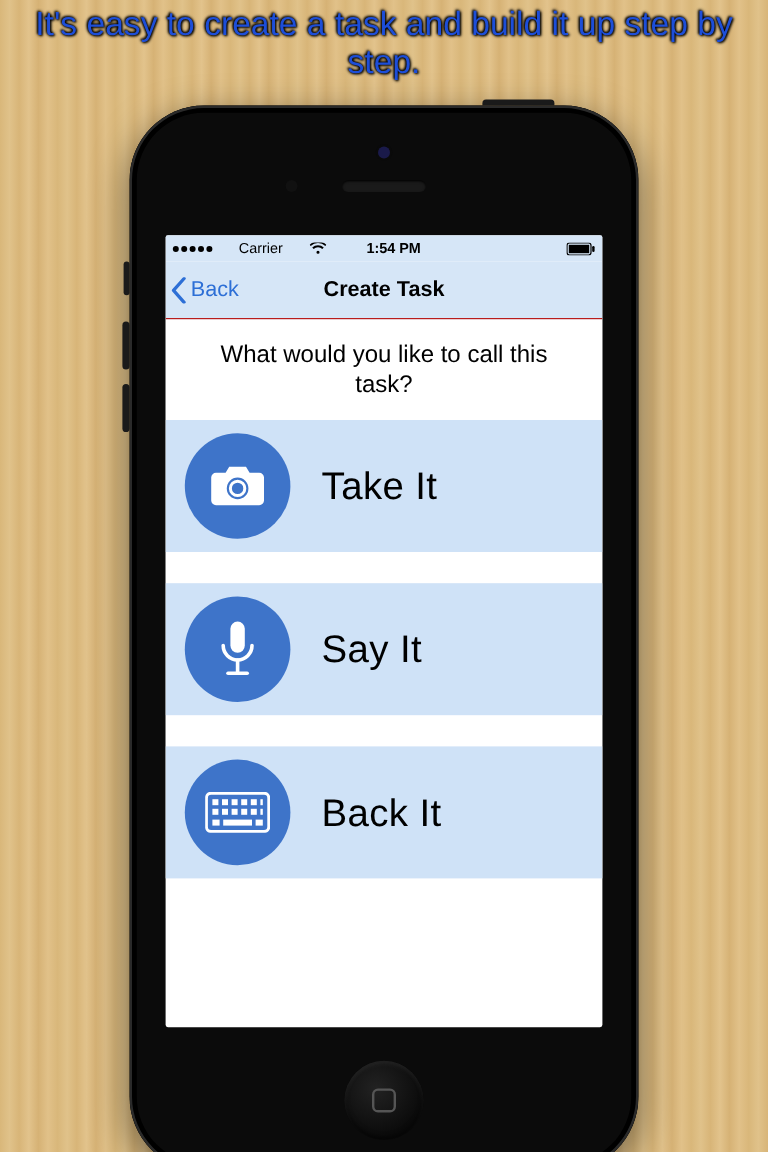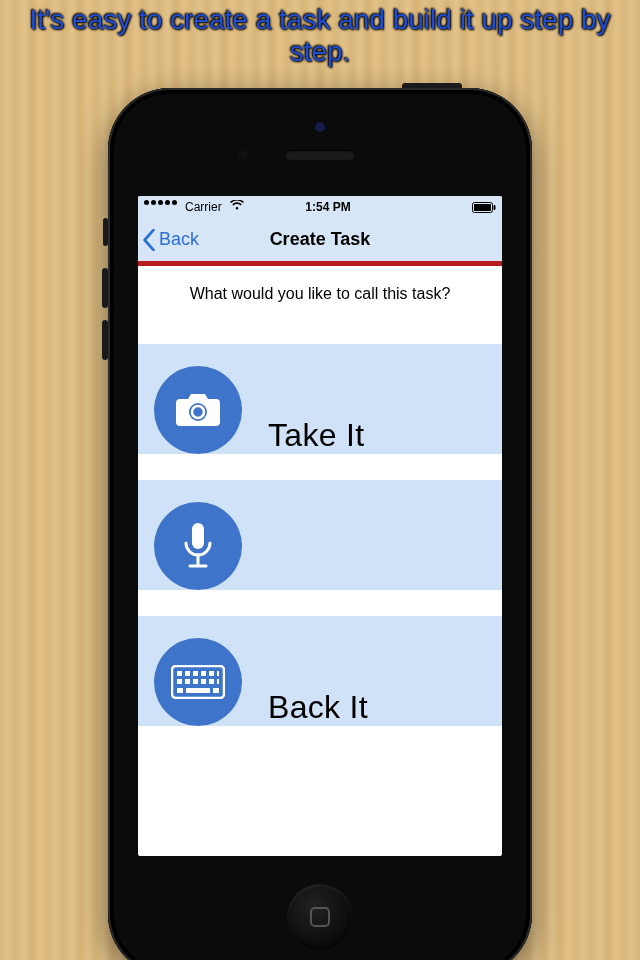--- a/index.html
+++ b/index.html
@@ -97,35 +97,35 @@
   .statusbar {
     height: 22px;
     background: #d6e6f7;
     display: flex;
     align-items: center;
     font-size: 12px;
     color: #000;
     padding: 0 6px;
     position: relative;
   }
-  .statusbar .carrier { display:flex; align-items:flex-start; gap:8px; }
+  .statusbar .carrier { display:flex; align-items:center; gap:22px; }
   .statusbar .time { position:absolute; left:16px; right:0; text-align:center; font-weight:600; pointer-events:none; }
   .statusbar .right { margin-left:auto; display:flex; align-items:center; gap:4px; }
   .sig-dots { display:flex; gap:2px; }
   .sig-dots i { width:5px; height:5px; border-radius:50%; background:#000; display:block; }
   .wifi-icon svg, .batt-icon svg { display:block; }
 
   
   .navbar {
     height: 48px;
     background: #d6e6f7;
     display: flex;
     align-items: center;
     position: relative;
-    border-bottom: 5px solid #b91c1c;
+    border-bottom: 1px solid #b91c1c;
   }
   .back-btn {
     display: flex; align-items: center;
     color: #2d6fd6;
     font-size: 18px;
     padding: 0 8px 0 4px;
     cursor: pointer;
     font-weight: 400;
   }
   .back-btn svg { width: 14px; height: 22px; margin-right: 3px; }
@@ -135,36 +135,35 @@
     font-size: 18px;
     font-weight: 600;
     color: #000;
     pointer-events: none;
   }
 
   
   .content { background:#fff; }
   .prompt {
     text-align: center;
-    font-size: 16px;
+    font-size: 20px;
     font-weight: 300;
     color: #000;
     padding: 18px 30px 16px;
     line-height: 1.25;
   }
 
   .option-row {
     background: #cfe2f7;
     height: 110px;
     margin-bottom: 26px;
     display: flex;
-    align-items: flex-end;
+    align-items: center;
     padding-left: 16px;
     cursor: pointer;
-    margin-top: 24px;
   }
   .option-row:nth-of-type(3){ margin-bottom:26px; }
   .option-icon {
     width: 88px; height: 88px;
     background: #3e74c9;
     border-radius: 50%;
     display: flex; align-items: center; justify-content: center;
     flex-shrink: 0;
   }
   .option-icon svg { fill: #fff; }
@@ -246,20 +245,21 @@
 
       <div class="option-row">
         <div class="option-icon">
           <svg width="34" height="50" viewBox="0 0 34 50">
               <rect x="11" y="2" width="12" height="26" rx="6" fill="#fff"></rect>
               <path d="M5 22a12 12 0 0024 0" fill="none" stroke="#fff" stroke-width="3" stroke-linecap="round"></path>
               <line x1="17" y1="34" x2="17" y2="44" stroke="#fff" stroke-width="3" stroke-linecap="round"></line>
               <line x1="9" y1="45" x2="25" y2="45" stroke="#fff" stroke-width="3" stroke-linecap="round"></line>
             </svg>
         </div>
+        <div class="option-label">Say It</div>
       </div>
 
       <div class="option-row">
         <div class="option-icon">
           <svg width="54" height="34" viewBox="0 0 54 34">
               <rect x="1" y="1" width="52" height="32" rx="4" fill="none" stroke="#fff" stroke-width="2.5"></rect>
             <rect x="6" y="6" width="5" height="5" fill="#fff"></rect>
               <rect x="14" y="6" width="5" height="5" fill="#fff"></rect>
               <rect x="22" y="6" width="5" height="5" fill="#fff"></rect>
               <rect x="30" y="6" width="5" height="5" fill="#fff"></rect>

